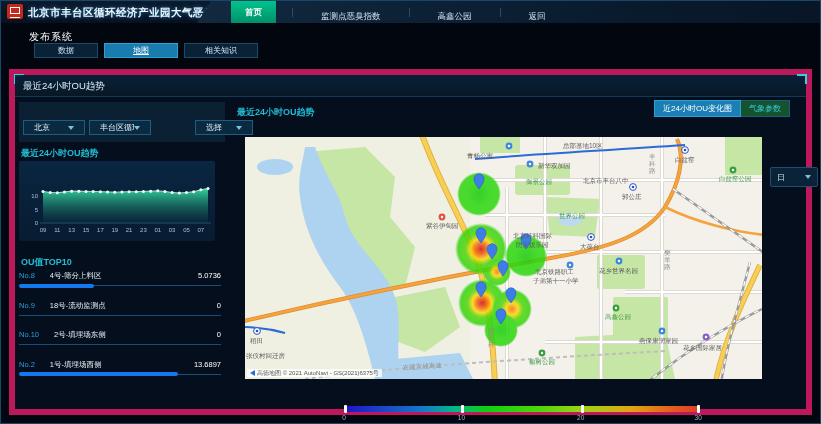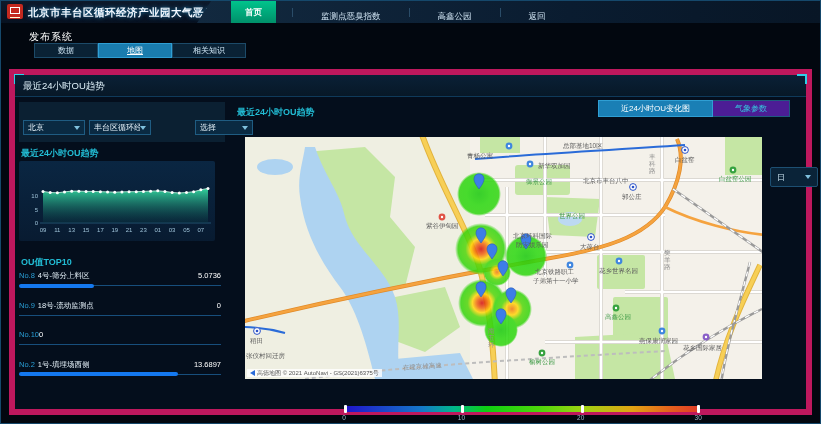--- a/index.html
+++ b/index.html
@@ -16,63 +16,63 @@
              color:#f2f8ff;letter-spacing:.5px;text-shadow:0 0 4px #1b7fb5;}
   .nav{position:absolute;left:196px;top:0;right:0;height:22px;display:flex;align-items:center;
        background:linear-gradient(90deg,#12293f,#0a1c30 60%,#081626);
        clip-path:polygon(14px 0,100% 0,100% 100%,0 100%);padding-left:34px;gap:16px;}
   .nav-item{font-size:8.5px;color:#cfe3f2;padding:4px 12px;height:22px;line-height:22px;cursor:pointer;white-space:nowrap;}
   .nav-item.active{background:linear-gradient(#00c48c,#00906a);color:#fff;font-weight:bold;padding:0 14px;}
   .nav-sep{width:1px;height:9px;background:#2a4c68;}
 
   
   .sys-label{position:absolute;top:29px;left:28px;font-size:10px;font-weight:normal;color:#fff;letter-spacing:1px;}
-  .tabs{position:absolute;top:42px;left:20px;display:flex;gap:0;padding-left:13px;}
+  .tabs{position:absolute;top:42px;left:20px;display:flex;gap:6px;padding-left:13px;}
   .tab{width:64px;height:15px;line-height:14px;text-align:center;font-size:8px;color:#cfe6f5;
        background:#0a2235;border:1px solid #1c4a68;cursor:pointer;}
   .tab.mid{width:74px}.tab.wide{width:74px}
   .tab.active{background:#1a7cae;border-color:#2f9fd4;color:#fff;text-decoration:underline;}
 
   
   .panel{position:absolute;top:68px;left:8px;right:8px;bottom:8px;border:6px solid #be185d;background:#040e1c;}
   .panel::before,.panel::after{content:"";position:absolute;top:-1px;width:8px;height:8px;border-top:2px solid #2fd0e8;}
   .panel::before{left:-1px;border-left:2px solid #2fd0e8;}
   .panel::after{right:-1px;border-right:2px solid #2fd0e8;}
   .panel-hd{position:absolute;top:0;left:0;right:0;height:22px;background:linear-gradient(#0a2036,#071827);
             border-bottom:1px solid #0f3a5a;}
   .panel-hd span{display:inline-block;margin:4px 0 0 8px;font-size:9.5px;color:#dff1fa;}
 
   
   .sidebar{position:absolute;top:26px;left:4px;width:206px;bottom:4px;}
   .filter-box{position:absolute;top:1px;left:0;width:206px;height:40px;background:#0b2032;}
   .dd{position:absolute;top:19px;height:15px;background:#0a2a42;border:1px solid #1f5c82;color:#e8f4fb;
-      font-size:8px;display:flex;align-items:center;justify-content:space-between;padding:0 4px;cursor:pointer;}
+      font-size:8px;display:flex;align-items:center;justify-content:space-between;padding:0 10px;cursor:pointer;}
   .dd-city{left:4px;width:62px;} .dd-area{left:70px;width:62px;} .dd-site{left:136px;width:58px;margin-left:40px;}
   .chev{width:0;height:0;border-left:3px solid transparent;border-right:3px solid transparent;border-top:4px solid #7fc0dd;}
   .sb-title{position:absolute;top:46px;left:2px;font-size:9px;font-weight:bold;color:#22bcd4;}
   .chart-box{position:absolute;top:60px;left:0;width:196px;height:80px;border-radius:2px;
              background:linear-gradient(#0a2642,#081b31);}
   .ax{font-size:6px;fill:#9fc3d8;}
   .axline{stroke:#2a5d7e;stroke-width:.8;}
   .top5-title{position:absolute;top:155px;left:2px;font-size:9px;font-weight:bold;color:#22bcd4;}
   #top5-list{position:absolute;top:168px;left:0;width:202px;}
   .t5{position:relative;height:29.5px;}
   .t5r{display:flex;align-items:baseline;font-size:7.5px;padding-top:2px;}
   .t5k{color:#2aa0d8;}
-  .t5n{margin-left:3px;flex:1;color:#e6f2fa;white-space:nowrap;overflow:hidden;}
+  .t5n{margin-left:15px;flex:1;color:#e6f2fa;white-space:nowrap;overflow:hidden;}
   .t5v{color:#fff;text-align:right;}
   .t5t{position:absolute;left:0;right:0;top:16px;height:1px;background:#174e7c;}
   .t5b{position:absolute;left:0;top:-1.5px;height:4px;background:#1478ef;border-radius:2px;}
 
   
   .map-title{position:absolute;top:31px;left:222px;font-size:9px;font-weight:bold;color:#22bcd4;}
   .map-btns{position:absolute;top:25px;right:16px;display:flex;}
-  .mbtn{height:17px;line-height:16px;padding:0 22px;font-size:8px;cursor:pointer;}
+  .mbtn{height:17px;line-height:16px;padding:0 8px;font-size:8px;cursor:pointer;}
   .mbtn.active{background:#1a7fb5;color:#fff;border:1px solid #2f9fd4;}
-  .mbtn.ghost{background:#4c1d95;color:#35c8de;border:1px solid #1e5a7f;border-left:none;}
+  .mbtn.ghost{background:#14532d;color:#35c8de;border:1px solid #1e5a7f;border-left:none;}
   .map-wrap{position:absolute;top:62px;left:230px;width:517px;height:242px;background:#f4f1ea;overflow:hidden;}
   .attrib{position:absolute;left:2px;bottom:2px;background:rgba(255,255,255,.78);color:#555;
           font-size:6px;line-height:8px;padding:0 3px;display:flex;align-items:center;gap:2px;}
   .amap-tri{width:0;height:0;border-top:3px solid transparent;border-bottom:3px solid transparent;border-right:5px solid #2a6bd8;}
   .time-dd{position:absolute;top:92px;left:755px;width:48px;height:20px;background:#0a2338;border:1px solid #1d4f72;
            border-radius:2px;color:#cfe8f5;font-size:8px;display:flex;align-items:center;justify-content:space-between;
            padding:0 6px;cursor:pointer;}
   
   .legend{position:absolute;left:329px;top:331px;width:356px;}
   .legend-bar{position:relative;height:6px;border-radius:3px;
@@ -202,20 +202,21 @@
               <span class="t5n">18号-流动监测点</span>
               <span class="t5v">0</span>
             </div>
             <div class="t5t">
               <div class="t5b" style="width:0.0%"></div>
             </div>
           </div>
           <div class="t5">
             <div class="t5r">
               <span class="t5k">No.10</span>
+              <span class="t5n">2号-填埋场东侧</span>
               <span class="t5v">0</span>
             </div>
             <div class="t5t">
               <div class="t5b" style="width:0.0%"></div>
             </div>
           </div>
           <div class="t5">
             <div class="t5r">
               <span class="t5k">No.2</span>
               <span class="t5n">1号-填埋场西侧</span>

